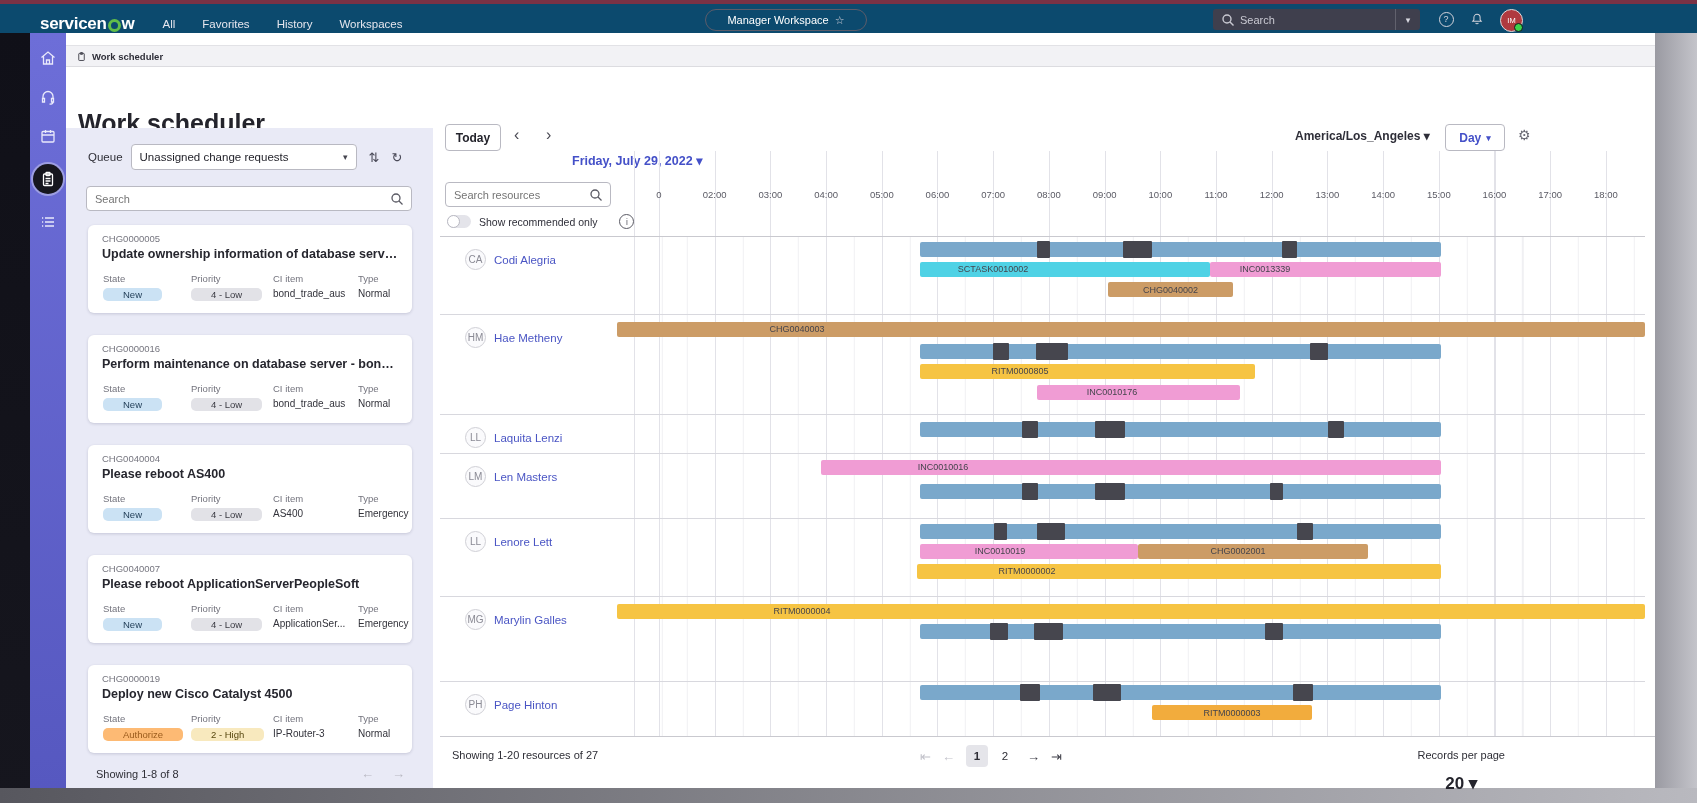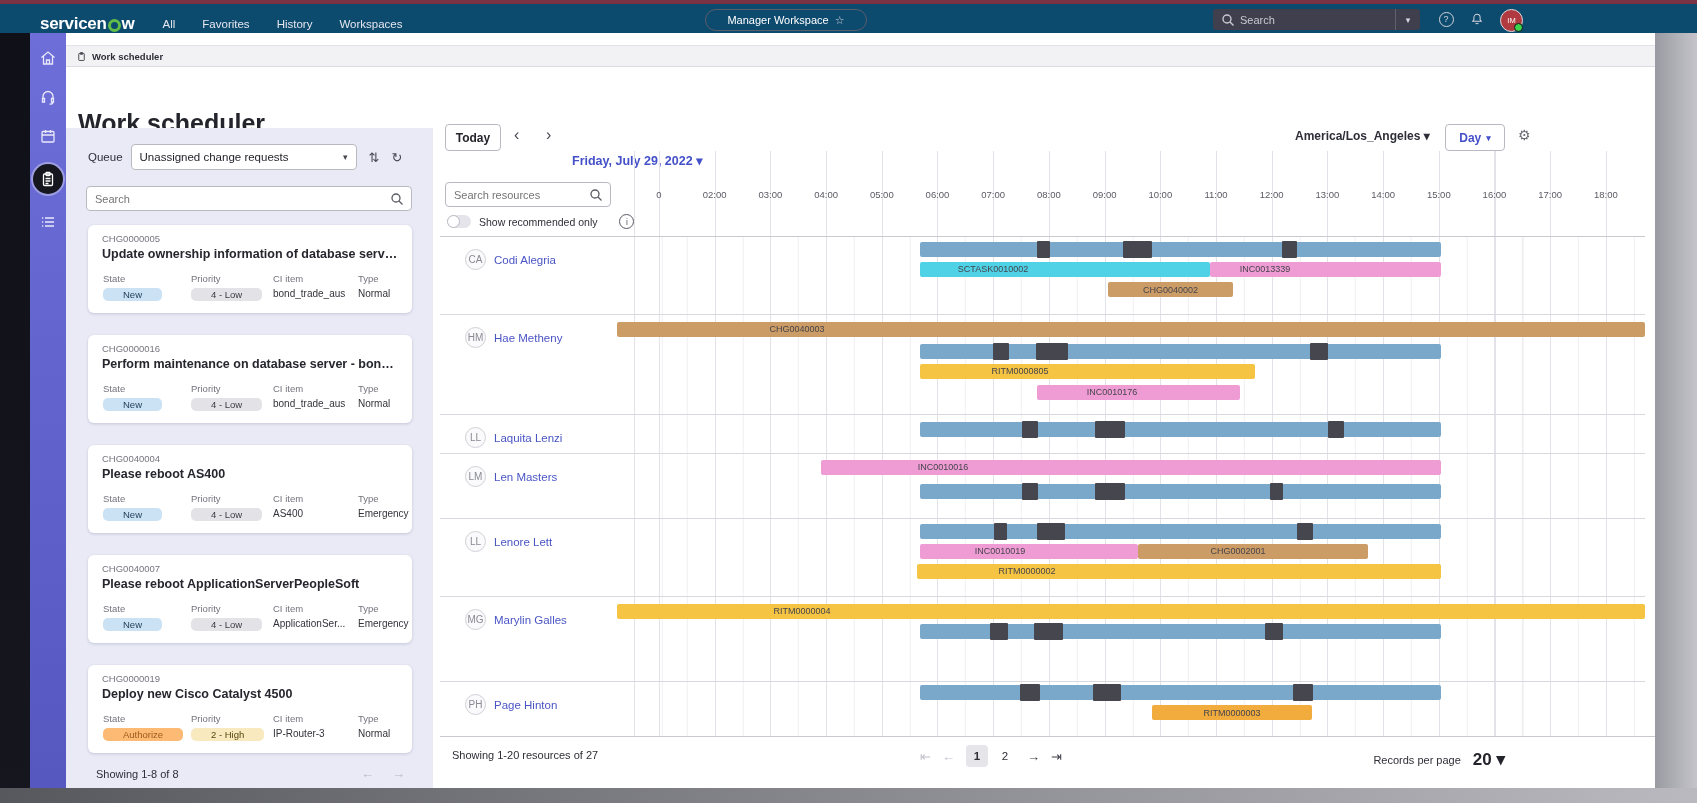--- a/index.html
+++ b/index.html
@@ -89,21 +89,21 @@
   .bar .bar-label{font-size:9px;color:#44444c;white-space:nowrap;}
   .bar .bar-label.cx{position:absolute;top:2px;transform:translateX(-50%);}
   .block{position:absolute;top:-1px;bottom:-1px;border-radius:1px;}
   #sched-footer{left:0;top:622px;width:1215px;height:38px;border-top:1px solid #c9c9cf;background:#fff;}
   #sf-left{position:absolute;left:12px;top:12px;font-size:11px;color:#2e2e36;}
   #sf-pager{position:absolute;left:480px;top:8px;display:flex;align-items:center;gap:11px;}
   .pg-ghost{color:#c2c2ca;font-size:13px;}
   .pg-num{font-size:11.5px;color:#2e2e36;min-width:22px;height:22px;display:flex;align-items:center;justify-content:center;}
   .pg-num.active{background:#e5e5ea;border-radius:4px;font-weight:bold;}
   .pg-arrow{color:#3f3f48;font-size:13px;}
-  #sf-right{position:absolute;right:150px;top:12px;display:flex;align-items:center;gap:12px;}
+  #sf-right{position:absolute;right:150px;top:12px;display:flex;align-items:center;gap:12px;flex-direction:column;}
   #sf-right .rpp-label{font-size:11px;color:#2e2e36;}
   #sf-right .rpp-value{font-size:17px;font-weight:bold;color:#24242c;}
   svg{display:block;}
 </style>
 </head>
 <body>
 
 <div id="canvas">
 
   <div class="abs" id="maroon-line"></div>

